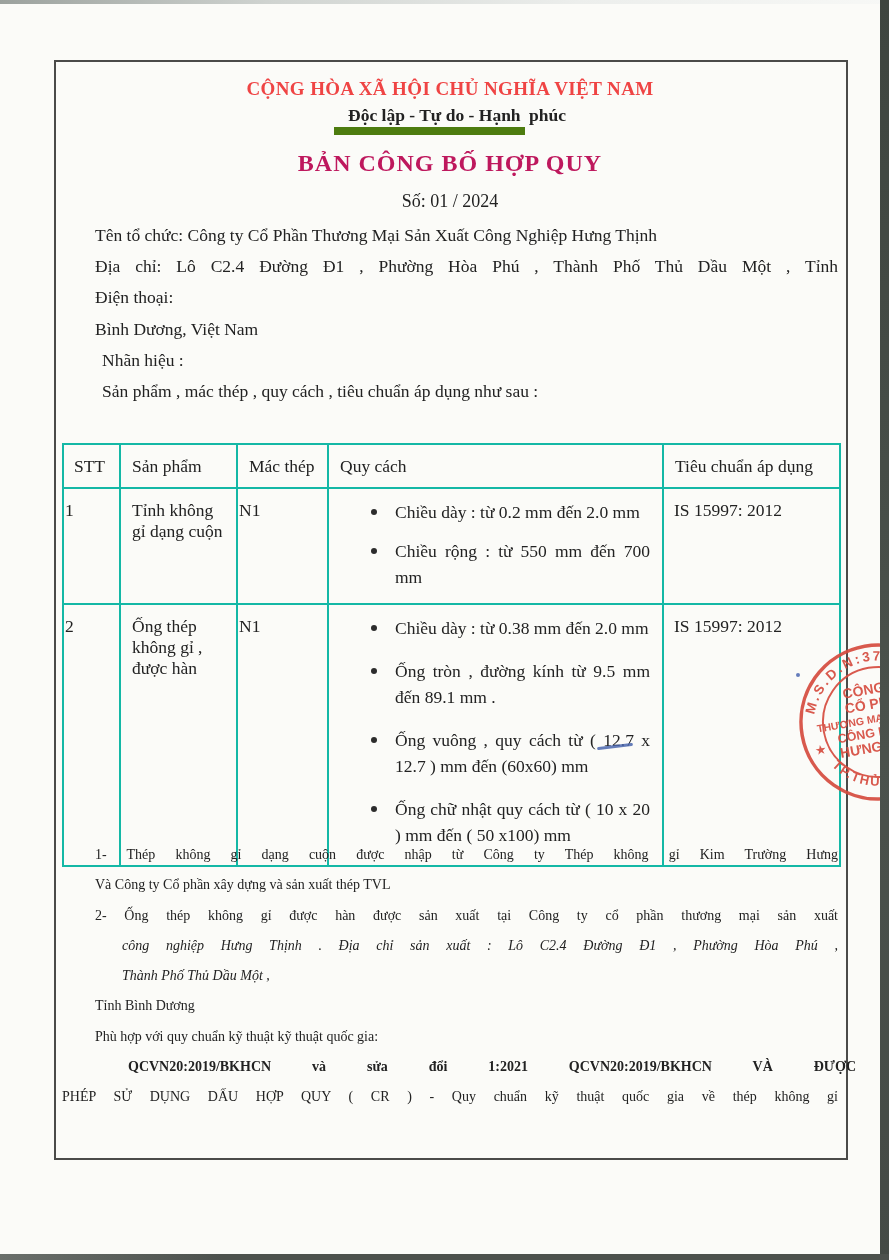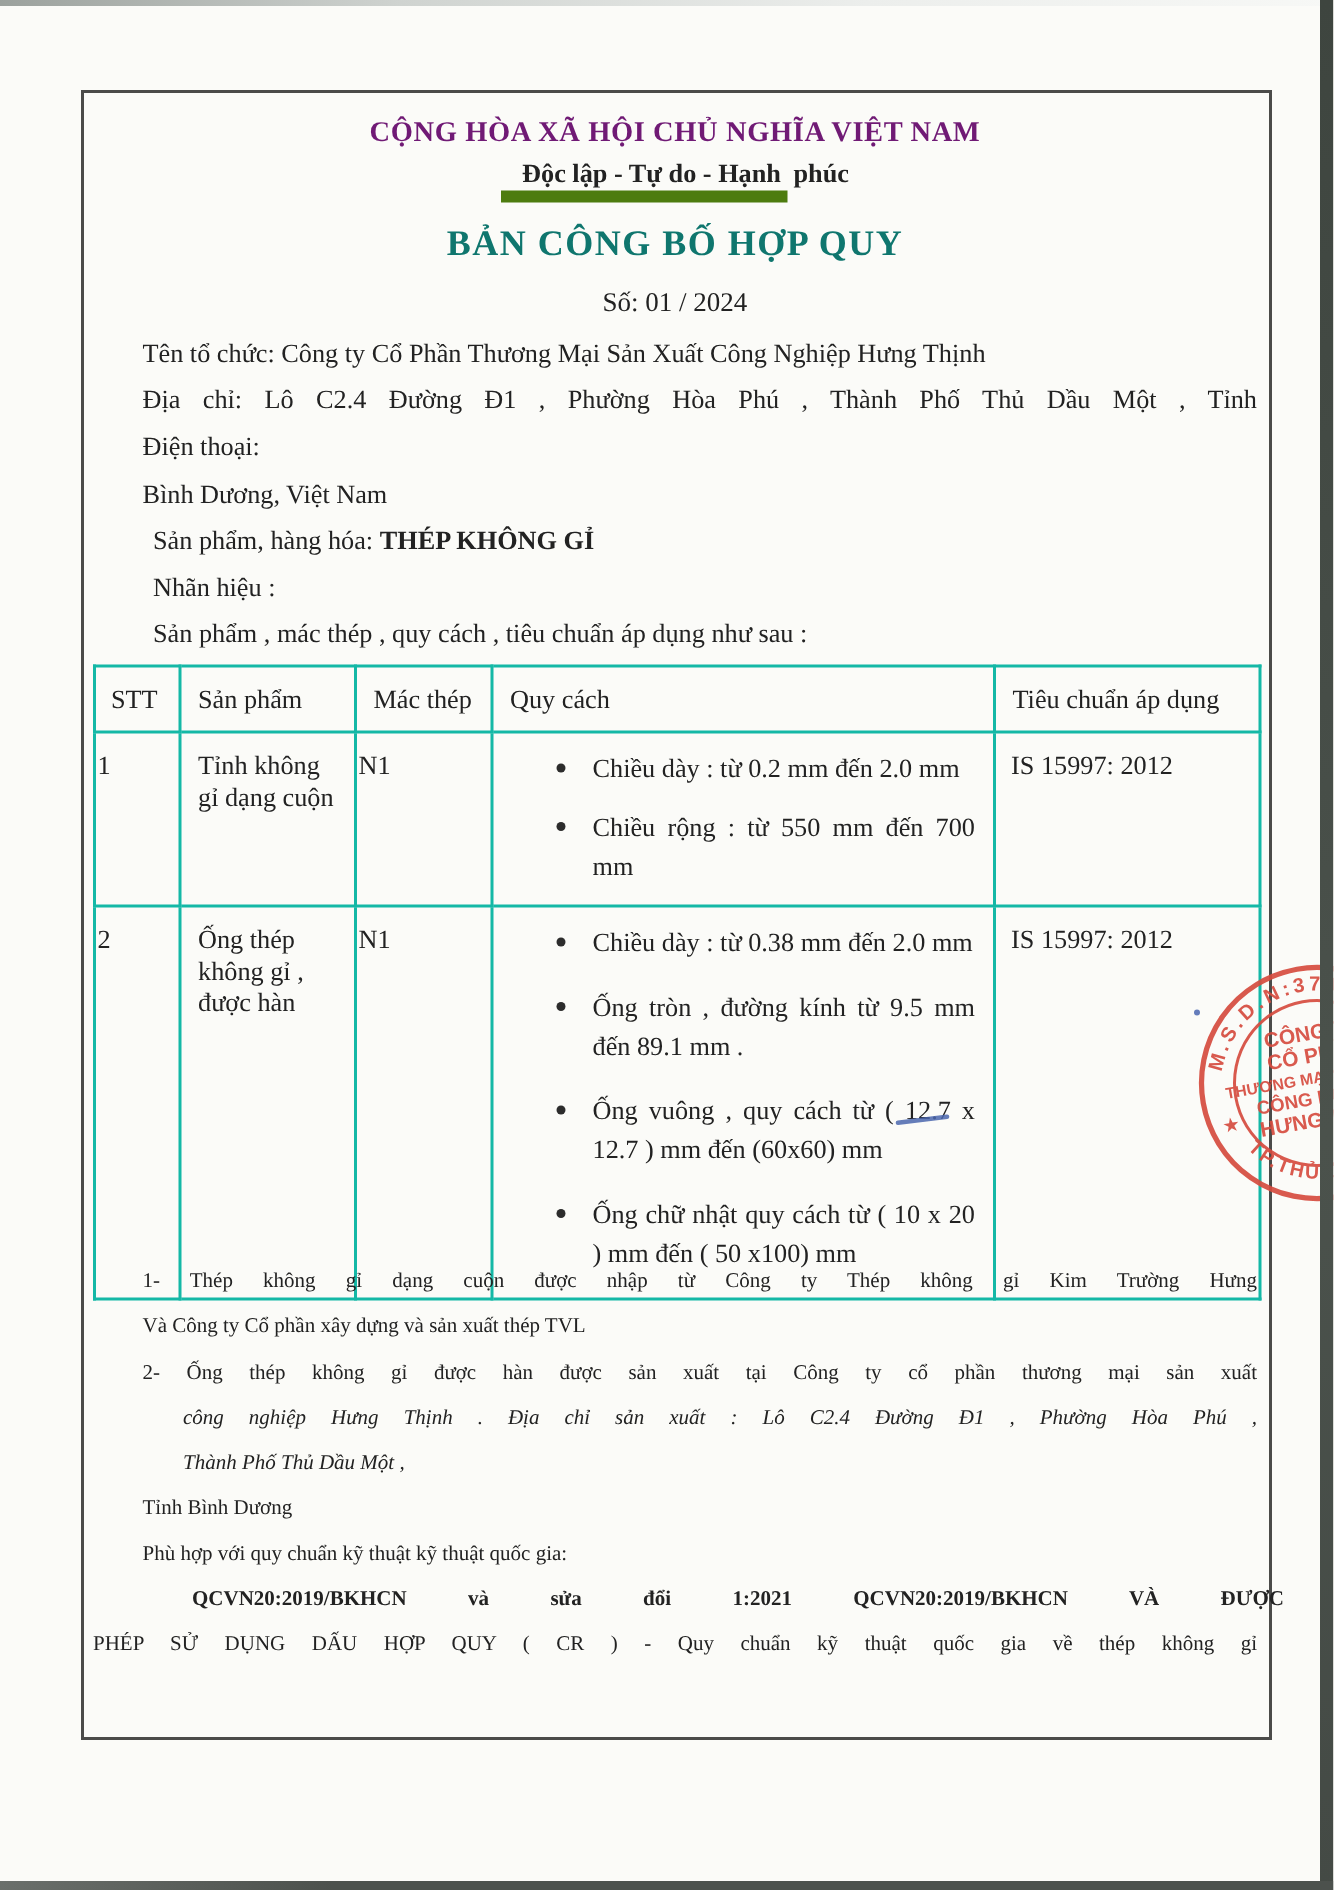--- a/index.html
+++ b/index.html
@@ -17,24 +17,24 @@
     background:linear-gradient(to right,#9ba19d 0%,#cfd3d0 30%,#eceeec 65%,#f7f8f6 100%);z-index:30;}
   .edge-right{position:absolute;top:0;right:0;width:9px;height:100%;
     background:linear-gradient(to bottom,#3e453f,#4b524c 60%,#444a45);z-index:30;}
   .edge-bottom{position:absolute;bottom:0;left:0;width:100%;height:6px;
     background:linear-gradient(to right,#6a6f6b,#4c514d 25%,#4c514d);z-index:30;}
 
   .frame{position:absolute;left:54px;top:60px;width:790px;height:1096px;
     border:2px solid #4b4b49;z-index:1;}
 
   .center-line{position:absolute;left:54px;width:792px;text-align:center;}
-  .nat-line1{top:78px;font-size:19px;font-weight:bold;letter-spacing:.4px;color:#701a75;}
+  .nat-line1{top:78px;font-size:19px;font-weight:bold;letter-spacing:.4px;color:#ef4444;}
   .nat-line2{top:105px;font-size:17.5px;font-weight:bold;}
   .nat-line2 .underl{border-bottom:8px solid #4d7c0f;padding:0 4px 2px 14px;}
-  .doc-title{top:150px;font-size:24px;font-weight:bold;letter-spacing:1px;color:#0f766e;}
+  .doc-title{top:150px;font-size:24px;font-weight:bold;letter-spacing:1px;color:#be185d;}
   .doc-number{top:191px;font-size:18px;}
 
   .info{position:absolute;left:95px;top:220px;width:743px;
     font-size:17.5px;line-height:31.2px;}
   .info .jlast{text-align:justify;text-align-last:justify;}
   .info .indent{padding-left:7px;}
   .bold{font-weight:bold;}
 
   table.spec{position:absolute;left:62px;top:443px;border-collapse:collapse;
     table-layout:fixed;width:777px;font-size:17.5px;z-index:2;}
@@ -89,21 +89,20 @@
 
   <div class="center-line doc-title">BẢN CÔNG BỐ HỢP QUY</div>
 
   <div class="center-line doc-number">Số: 01 / 2024</div>
 
   <div class="info">
     <div>Tên tổ chức: Công ty Cổ Phần Thương Mại Sản Xuất Công Nghiệp Hưng Thịnh</div>
     <div class="jlast">Địa chỉ: Lô C2.4 Đường Đ1 , Phường Hòa Phú , Thành Phố Thủ Dầu Một , Tỉnh</div>
     <div>Điện thoại:</div>
     <div>Bình Dương, Việt Nam</div>
-    <div class="indent"><span>Sản phẩm, hàng hóa: </span><span class="bold">THÉP KHÔNG GỈ</span></div>
     <div class="indent">Nhãn hiệu :</div>
     <div class="indent">Sản phẩm , mác thép , quy cách , tiêu chuẩn áp dụng như sau :</div>
   </div>
 
   <table class="spec">
     <colgroup>
       <col style="width:57px">
         <col style="width:117px">
         <col style="width:91px">
       <col style="width:335px">

